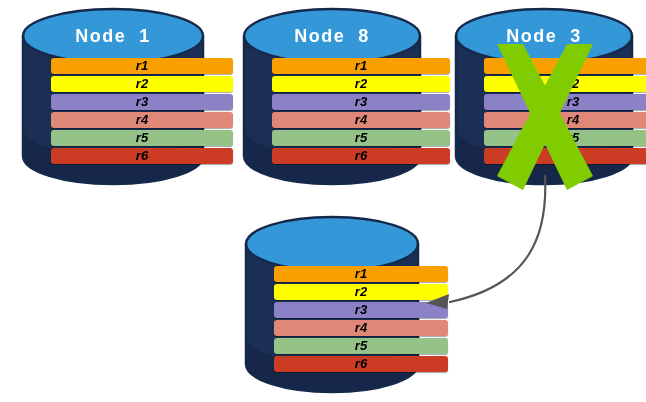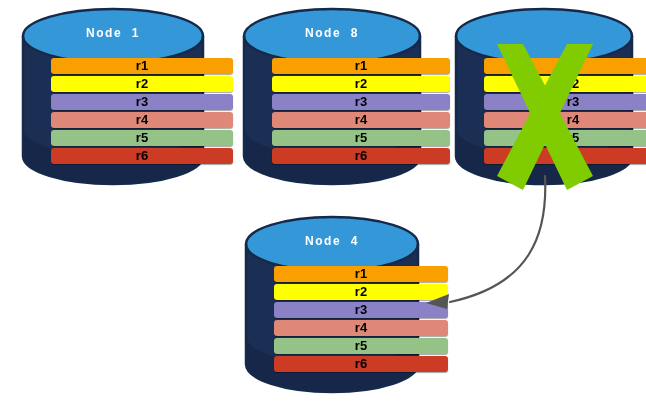--- a/index.html
+++ b/index.html
@@ -26,21 +26,21 @@
     top: 0;
     overflow: visible;
   }
   .node-title {
     position: absolute;
     left: 0;
     width: 100%;
     text-align: center;
     color: #ffffff;
     font-weight: bold;
-    font-size: 12px;
+    font-size: 18px;
     letter-spacing: 1.5px;
     white-space: pre;
     pointer-events: none;
   }
   .rows {
     position: absolute;
     left: 0;
     width: 100%;
   }
   .row {
@@ -55,20 +55,21 @@
     left: 0;
     top: 0;
     width: 100%;
     height: 16px;
     line-height: 16px;
     text-align: center;
     font-size: 13px;
     font-weight: bold;
     color: #000000;
     white-space: pre;
+    font-style: italic;
   }
 
   
   .cross-svg {
     position: absolute;
     overflow: visible;
     pointer-events: none;
   }
 
   
@@ -145,20 +146,21 @@
     </div>
   </div>
 
   <div class="node" style="left:455px; top:8px; width:178px; height:176px;">
     <svg class="node-svg" width="178" height="176" viewBox="0 0 178 176">
       <path d="M1,28 L1,148 A88,28 0 0,0 177,148 L177,28 Z" fill="#1b2f55"></path>
       <path d="M1,120 L1,148 A88,28 0 0,0 177,148 L177,120 A88,28 0 0,1 1,120 Z" fill="#16274a"></path>
       <ellipse cx="89" cy="28" rx="88" ry="27" fill="#3498d8" stroke="#15294b" stroke-width="2.5"></ellipse>
       <path d="M1,28 L1,148 A88,28 0 0,0 177,148 L177,28" fill="none" stroke="#15294b" stroke-width="2.5"></path>
     </svg>
+    <div class="node-title" style="top:18px;">Node  3</div>
     <div class="rows" style="top:50px; padding:0 29px;">
       <div class="row" style="background:#f9a000;">
         <span class="row-label">r1</span>
       </div>
       <div class="row" style="background:#ffff00;">
         <span class="row-label">r2</span>
       </div>
       <div class="row" style="background:#8b81c7;">
         <span class="row-label">r3</span>
       </div>
@@ -181,21 +183,20 @@
     </g>
   </svg>
 
   <div class="node" style="left:245px; top:216px; width:174px; height:176px;">
     <svg class="node-svg" width="174" height="176" viewBox="0 0 174 176">
       <path d="M1,28 L1,148 A86,28 0 0,0 173,148 L173,28 Z" fill="#1b2f55"></path>
       <path d="M1,120 L1,148 A86,28 0 0,0 173,148 L173,120 A86,28 0 0,1 1,120 Z" fill="#16274a"></path>
       <ellipse cx="87" cy="28" rx="86" ry="27" fill="#3498d8" stroke="#15294b" stroke-width="2.5"></ellipse>
       <path d="M1,28 L1,148 A86,28 0 0,0 173,148 L173,28" fill="none" stroke="#15294b" stroke-width="2.5"></path>
     </svg>
-    <div class="node-title" style="top:18px;">Node  4</div>
     <div class="rows" style="top:50px; padding:0 29px;">
       <div class="row" style="background:#f9a000;">
         <span class="row-label">r1</span>
       </div>
       <div class="row" style="background:#ffff00;">
         <span class="row-label">r2</span>
       </div>
       <div class="row" style="background:#8b81c7;">
         <span class="row-label">r3</span>
       </div>

